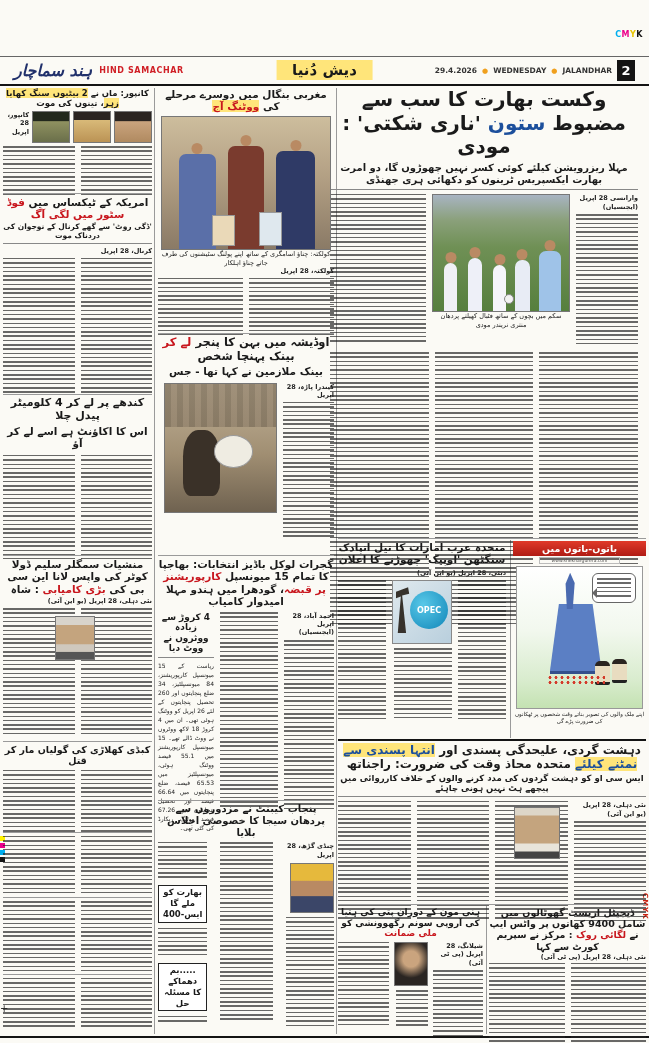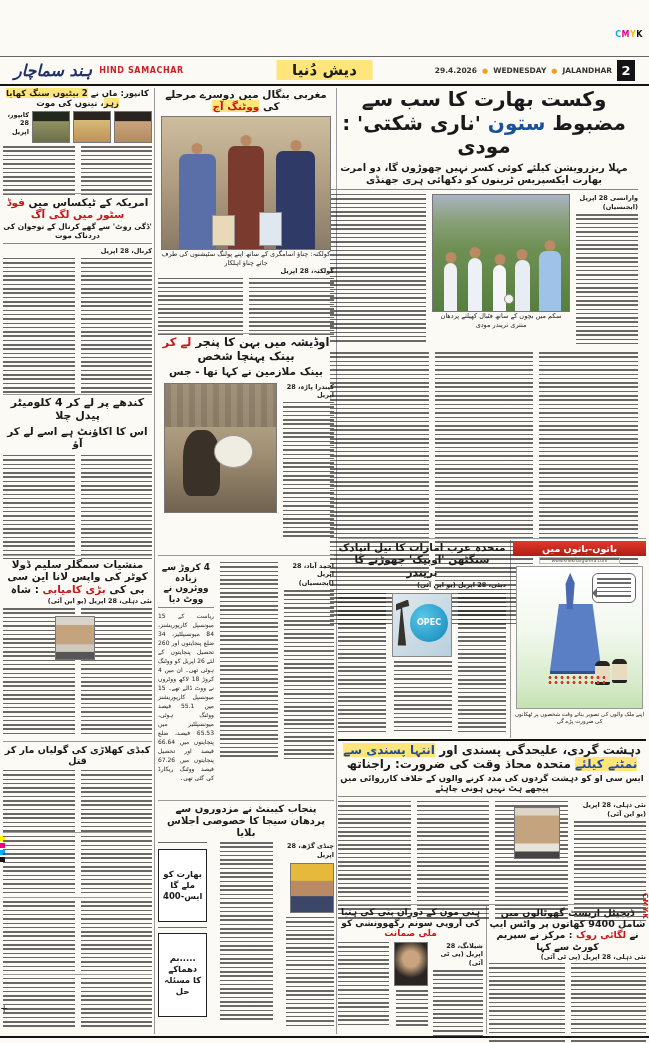--- a/index.html
+++ b/index.html
@@ -47,21 +47,21 @@
   .ph{position:relative;overflow:hidden;border:1px solid #777;background:#b9a98f;}
   .ph-green{background:linear-gradient(180deg,#a8b4c2 0%,#8aa07a 22%,#6f9055 45%,#567f3e 100%);}
   .ph-street{background:linear-gradient(180deg,#cdbd9d 0%,#b3a084 45%,#8a7a66 100%);}
   .ph-odisha{background:linear-gradient(180deg,#c3b49a 0%,#a08e72 55%,#6f6250 100%);}
   .fig{position:absolute;bottom:0;border-radius:7px 7px 0 0;}
   .fig::before{content:"";position:absolute;top:-11px;left:50%;transform:translateX(-50%);
                width:11px;height:11px;border-radius:50%;background:#b98a63;}
   .face{border:1px solid #777;background:linear-gradient(180deg,#2a2420 0%,#2a2420 30%,#caa47e 32%,#b08a60 100%);}
   .ball{position:absolute;width:8px;height:8px;border-radius:50%;background:#f2f2f2;border:1px solid #888;}
   .minibox{border:1.5px solid #222;background:#fff;font-weight:bold;font-size:8.5px;
-           text-align:center;direction:rtl;padding:19px 4px;line-height:1.3;}
+           text-align:center;direction:rtl;padding:1px 4px;line-height:1.3;}
   
   .toon-title{background:linear-gradient(180deg,#e03a2a,#b01c14);color:#fff;font-weight:bold;
               font-size:9.5px;text-align:center;direction:rtl;padding:2px 0;}
   .toon-credit{font-size:4.5px;text-align:center;color:#555;border:1px solid #bbb;margin:1px 26px;}
   .toon-art{position:relative;height:141px;border:1px solid #999;margin:2px 3px;
             background:linear-gradient(180deg,#ffffff 0%,#f2f8ee 45%,#d9ecce 80%,#c4e2b2 100%);}
   .pedestal{position:absolute;left:26%;bottom:24%;width:42%;height:48%;background:#5b7fc4;
             clip-path:polygon(18% 0,82% 0,100% 100%,0 100%);border-bottom:3px solid #33508c;}
   .statue{position:absolute;left:36%;bottom:70%;width:13%;height:26%;background:#4a6ab0;
           clip-path:polygon(50% 0,78% 28%,66% 100%,30% 100%,22% 30%);}
@@ -265,20 +265,23 @@
         <div style="position:absolute;left:16%;bottom:12%;width:34%;height:52%;background:#3a3128;border-radius:40% 40% 20% 20%;"></div>
         <div style="position:absolute;left:44%;bottom:34%;width:34%;height:24%;background:#efece2;border-radius:50%;border:1px solid #999;"></div>
         <div style="position:absolute;left:0;top:0;width:100%;height:34%;background:repeating-linear-gradient(90deg,#6f6250 0 6px,#8a7a66 6px 12px);opacity:.6;"></div>
       </div>
       <div class="col ts"></div>
     </div>
   </div>
   <div class="hsep" style="left:158px;top:555px;width:176px;"></div>
 
   <div class="blk" style="left:158px;top:558px;width:176px;height:240px;">
+    <div class="hl center" style="font-size:10.5px;">
+      <span>گجرات لوکل باڈیز انتخابات: بھاجپا کا تمام 15 میونسپل </span><span class="red">کارپوریشنز پر قبضہ</span><span>، گودھرا میں ہندو مہلا امیدوار کامیاب</span>
+    </div>
     <div style="display:flex;direction:rtl;gap:6px;margin-top:4px;height:196px;">
       <div style="width:50px;">
         <div class="dl">احمد آباد، 28 اپریل (ایجنسیاں)</div>
         <div class="ts" style="height:170px;margin-top:3px;"></div>
       </div>
       <div style="width:58px;">
         <div class="ts" style="height:196px;"></div>
       </div>
       <div class="col">
         <div class="hl center" style="font-size:9px;border-bottom:1px solid #888;padding-bottom:3px;">4 کروڑ سے زیادہ ووٹروں نے ووٹ دیا</div>
@@ -303,21 +306,21 @@
         <div class="minibox">بھارت کو ملے گا ایس-400</div>
         <div class="ts" style="height:30px;"></div>
         <div class="minibox">.....بم دھماکے کا مسئلہ حل</div>
         <div class="ts" style="flex:1;"></div>
       </div>
     </div>
   </div>
 
   <div class="hsep" style="left:338px;top:538px;width:308px;"></div>
   <div class="blk" style="left:338px;top:541px;width:168px;height:196px;">
-    <div class="hl center" style="font-size:10.5px;">متحدہ عرب امارات کا تیل اتپادک سنگٹھن 'اوپیک' چھوڑنے کا نریندر</div>
+    <div class="hl center" style="font-size:10.5px;">متحدہ عرب امارات کا تیل اتپادک سنگٹھن 'اوپیک' چھوڑنے کا اعلان</div>
     <div class="dl" style="margin-top:3px;">دبئی، 28 اپریل (یو این آئی)</div>
     <div style="display:flex;direction:rtl;gap:6px;margin-top:3px;height:140px;">
       <div class="col ts"></div>
       <div>
         <div class="opec-logo">
           <div class="pumpjack"></div>
           <div class="opec-circle">OPEC</div>
         </div>
         <div class="ts" style="height:70px;margin-top:4px;width:58px;"></div>
       </div>

